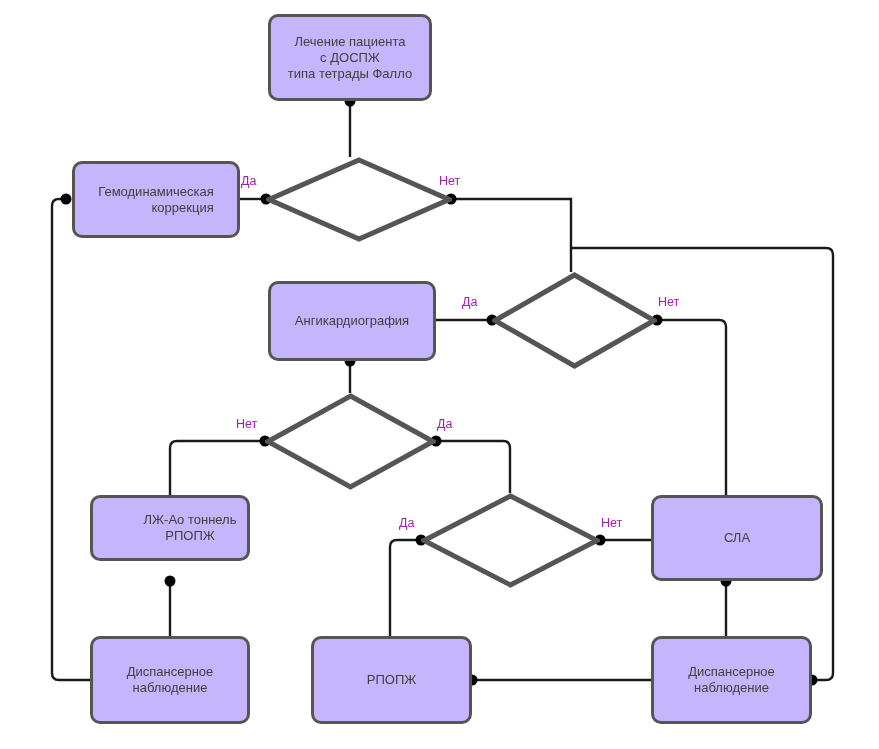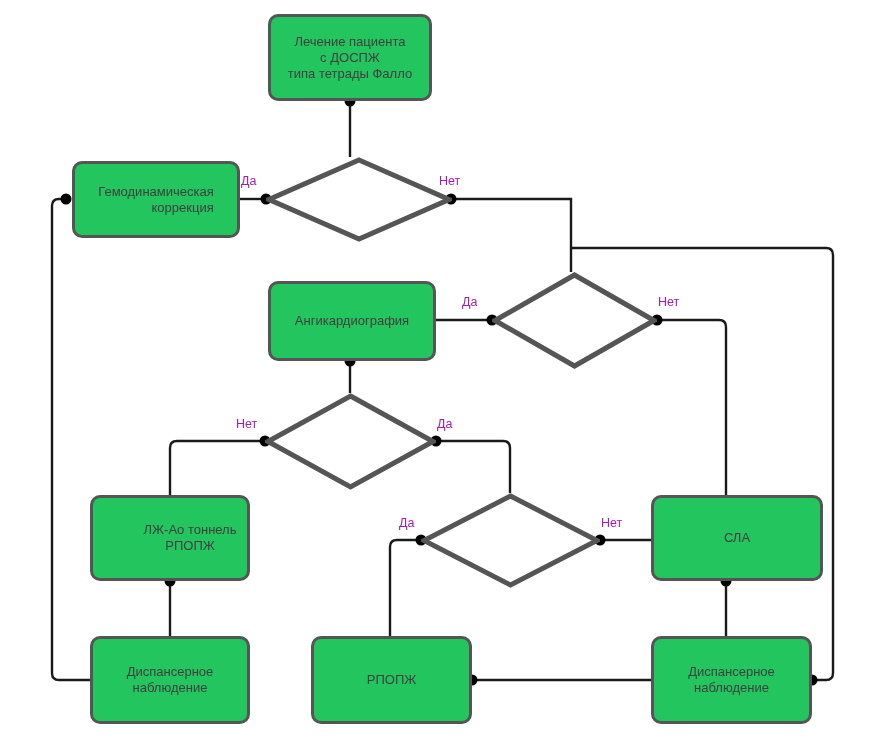--- a/index.html
+++ b/index.html
@@ -32,21 +32,21 @@
     justify-content: center;
     text-align: center;
     color: #404040;
     font-size: 13px;
     line-height: 16px;
     white-space: pre-line;
   }
   .node.process {
     border: 3px solid #555555;
     border-radius: 10px;
-    background: #22c55e;
+    background: #c4b5fd;
   }
   .node.decision {
     background: transparent;
     z-index: 3;
   }
   .edge-label {
     position: absolute;
     color: #a21caf;
     font-size: 12.5px;
     line-height: 14px;
@@ -156,21 +156,21 @@
   </div>
 
   <svg class="node decision" style="left:421px; top:493px; width:179px; height:95px;" viewBox="0 0 179 95">
     <polygon points="89.5,3 176,47.5 89.5,92 3,47.5" fill="#ffffff" stroke="#555555" stroke-width="5"></polygon>
   </svg>
   <div class="node decision-text" style="position:absolute; left:421px; top:493px; width:179px; height:95px; display:flex; align-items:center; justify-content:center; text-align:center; color:#404040; font-size:13px; line-height:16px; white-space:pre-line;">
     <span>(Nakata)-i
 &lt;150 мм2/м2?</span>
   </div>
 
-  <div class="node process" style="left:90px; top:495px; width:160px; height:86px;padding-left:40px;">
+  <div class="node process" style="left:90px; top:495px; width:160px; height:66px;padding-left:40px;">
     <span>ЛЖ-Ао тоннель
 РПОПЖ</span>
   </div>
 
   <div class="node process" style="left:651px; top:495px; width:172px; height:86px;">
     <span>СЛА</span>
   </div>
 
   <div class="node process" style="left:90px; top:636px; width:160px; height:88px;">
     <span>Диспансерное

